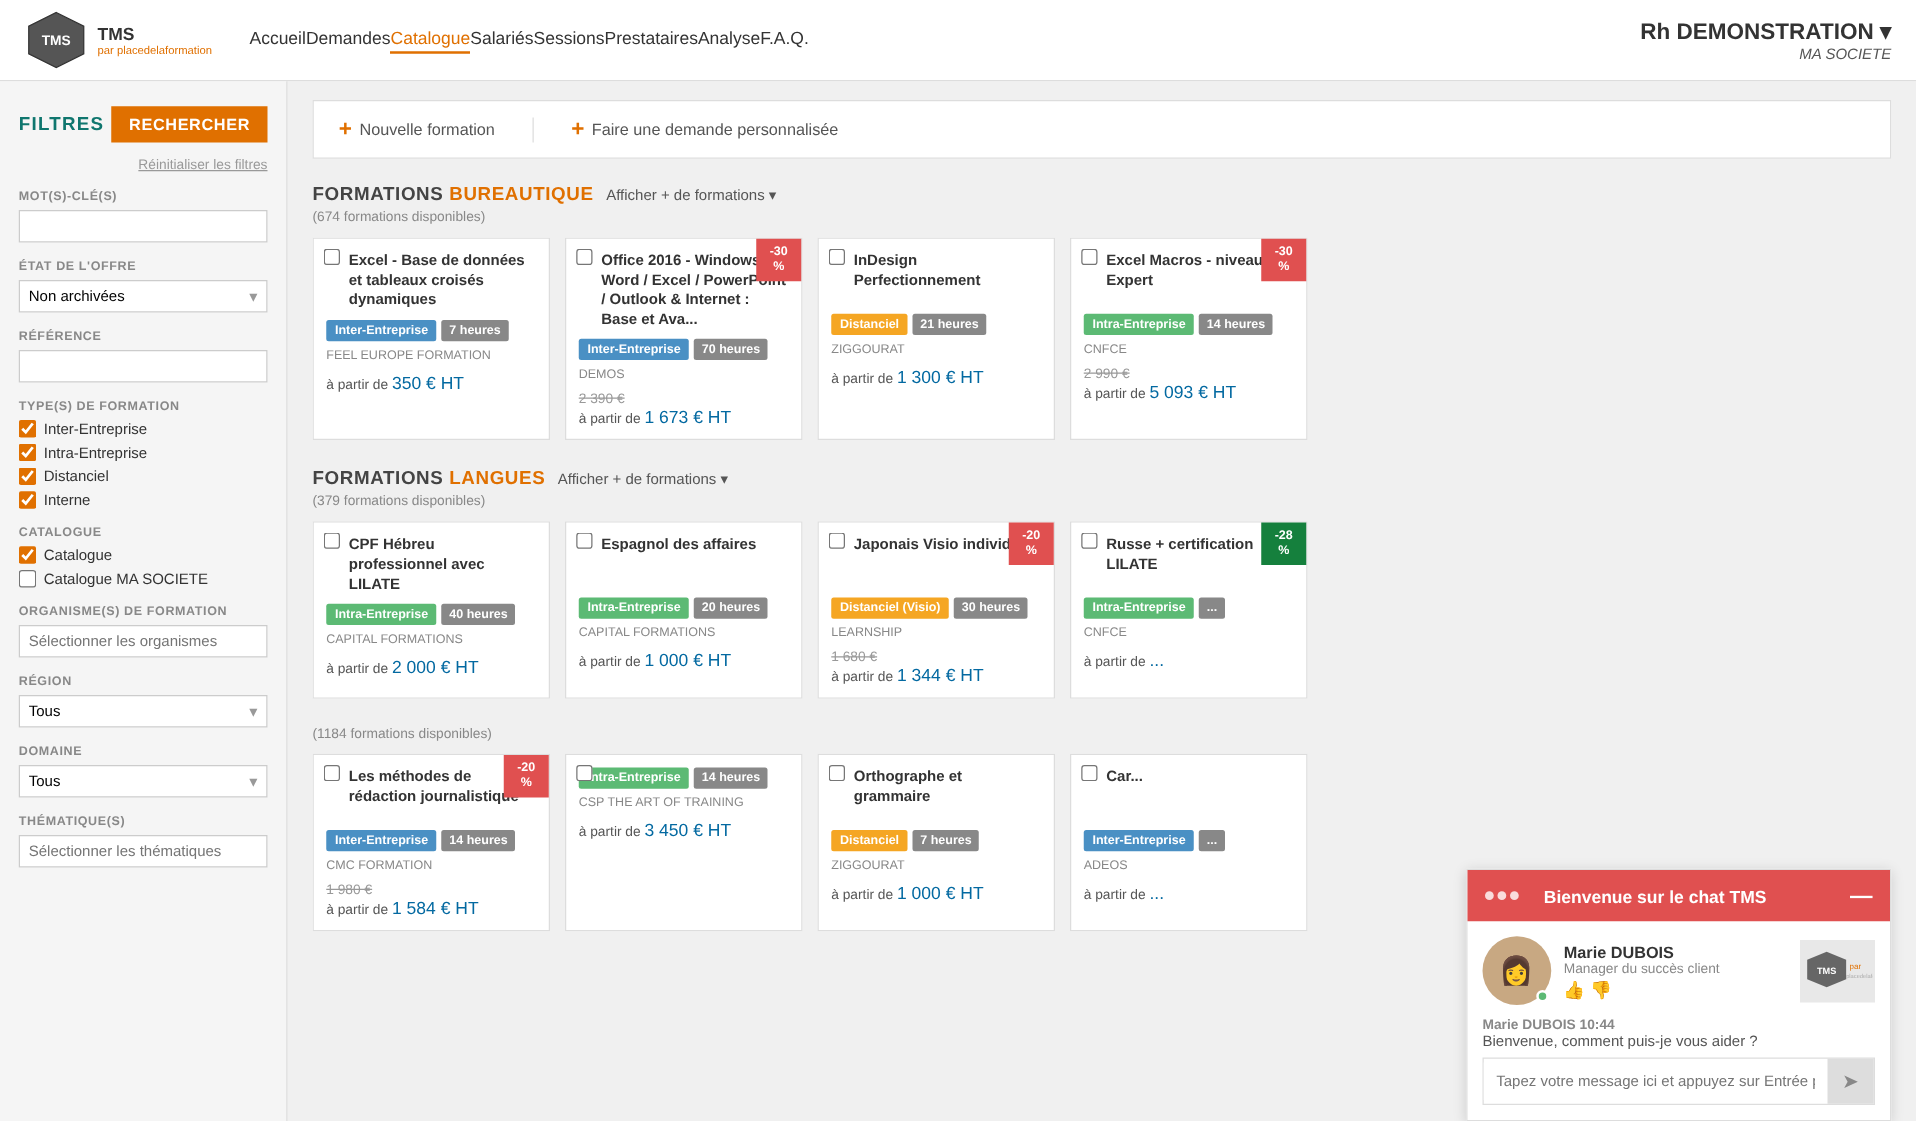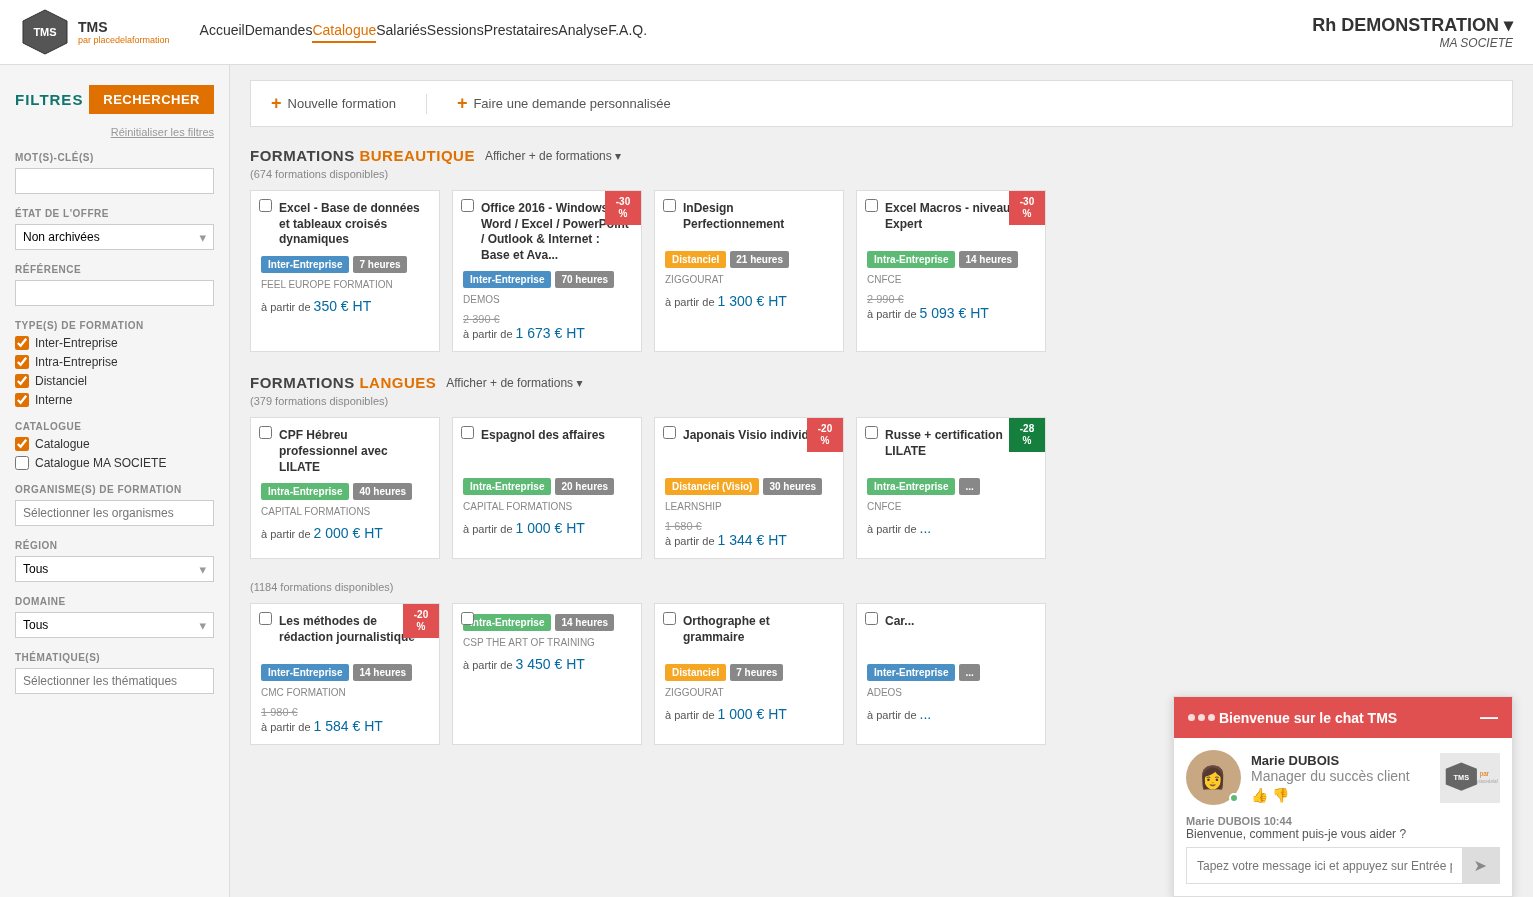--- a/index.html
+++ b/index.html
@@ -284,21 +284,21 @@
       border: 1px solid #ddd;
       box-shadow: 0 2px 10px rgba(0,0,0,0.15);
       z-index: 100;
     }
     .chat-header {
       background: #e05050;
       color: #fff;
       display: flex;
       align-items: center;
       padding: 10px 14px;
-      gap: 4px;
+      gap: 20px;
     }
     .chat-dots { display: flex; gap: 3px; }
     .chat-dot {
       width: 7px; height: 7px;
       border-radius: 50%;
       background: #fff;
       opacity: 0.8;
     }
     .chat-title { flex: 1; font-size: 14px; font-weight: bold; }
     .chat-minimize { font-size: 18px; cursor: pointer; font-weight: bold; }
@@ -325,21 +325,21 @@
       bottom: 2px;
       right: 2px;
       width: 10px;
       height: 10px;
       border-radius: 50%;
       background: #5cba74;
       border: 2px solid #fff;
     }
     .agent-info { flex: 1; }
     .agent-name { font-weight: bold; font-size: 13px; }
-    .agent-role { font-size: 14px; color: #888; }
+    .agent-role { font-size: 11px; color: #888; }
     .agent-rating { display: flex; gap: 4px; margin-top: 3px; }
     .rating-icon { font-size: 14px; color: #aaa; cursor: pointer; }
     .chat-logo {
       width: 60px; height: 50px;
       background: #e8e8e8;
       display: flex;
       align-items: center;
       justify-content: center;
       font-size: 10px;
       color: #888;

